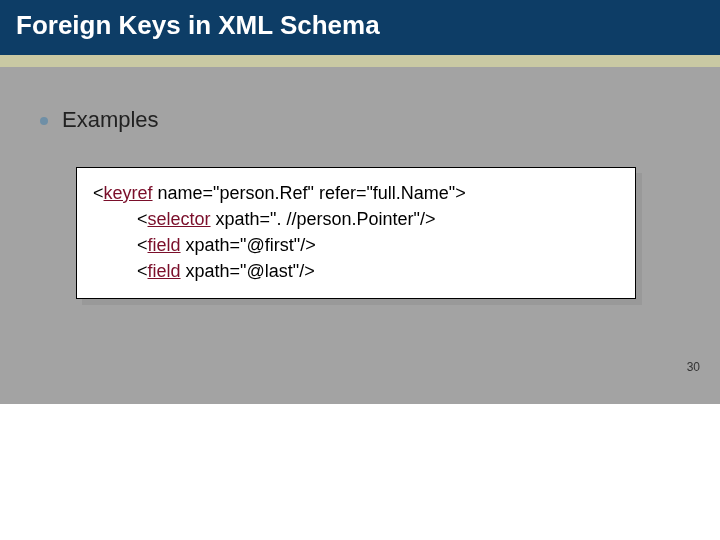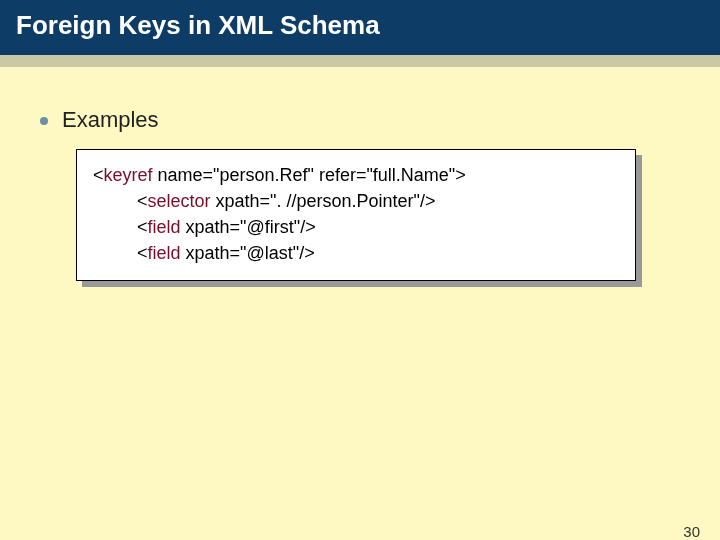--- a/index.html
+++ b/index.html
@@ -1,30 +1,30 @@
 <!DOCTYPE html>
 <html><head>
 <meta charset="utf-8">
 <style>
   * { margin: 0; padding: 0; box-sizing: border-box; }
   html, body { width: 720px; height: 540px; font-family: Verdana, Geneva, sans-serif; background: #fff; }
-  .slide { width: 720px; height: 540px; position: relative; background: #fef9c3; }
+  .slide { width: 720px; height: 404px; position: relative; background: #a3a3a3; }
   .title-band { background: #0d3d66; height: 55px; padding: 10px 16px 0 16px; }
   .title-band h1 { color: #fff; font-family: Arial, Helvetica, sans-serif; font-weight: 900; font-size: 26px; letter-spacing: 0px; }
   .sub-band { background: #c9c9a3; height: 12px; }
   .body { padding: 32px 40px 0 40px; }
-  .bullet-row { display: flex; align-items: flex-start; gap: 14px; margin-top: 8px; margin-bottom: 16px; }
+  .bullet-row { display: flex; align-items: flex-start; gap: 14px; margin-top: 8px; margin-bottom: 34px; }
   .bullet-dot { width: 8px; height: 8px; border-radius: 50%; background: #6f8fa6; margin-top: 10px; flex: 0 0 auto; }
   .bullet-text { font-size: 22px; color: #222; }
   .code-wrap { margin-left: 36px; position: relative; width: 560px; }
   .shadow-box { position: absolute; top: 6px; left: 6px; width: 100%; height: 100%; background: #999; }
   .code-box { position: relative; background: #fff; border: 1.5px solid #000; padding: 12px 16px 14px 16px; font-family: Verdana, Geneva, sans-serif; font-size: 18px; line-height: 1.45; color: #000; }
-  .kw { color: #7a0e2a; }
+  .kw { color: #7a0e2a; text-decoration: underline; }
   .indent1 { padding-left: 44px; }
-  .pagenum { position: absolute; right: 20px; bottom: 0; font-size: 15px; color: #333; }
+  .pagenum { position: absolute; right: 20px; bottom: 30px; font-size: 12px; color: #333; }
 </style>
 </head>
 <body>
 
 <div class="slide">
 
   <div class="title-band">
     <h1>Foreign Keys in XML Schema</h1>
   </div>
   <div class="sub-band"></div>

